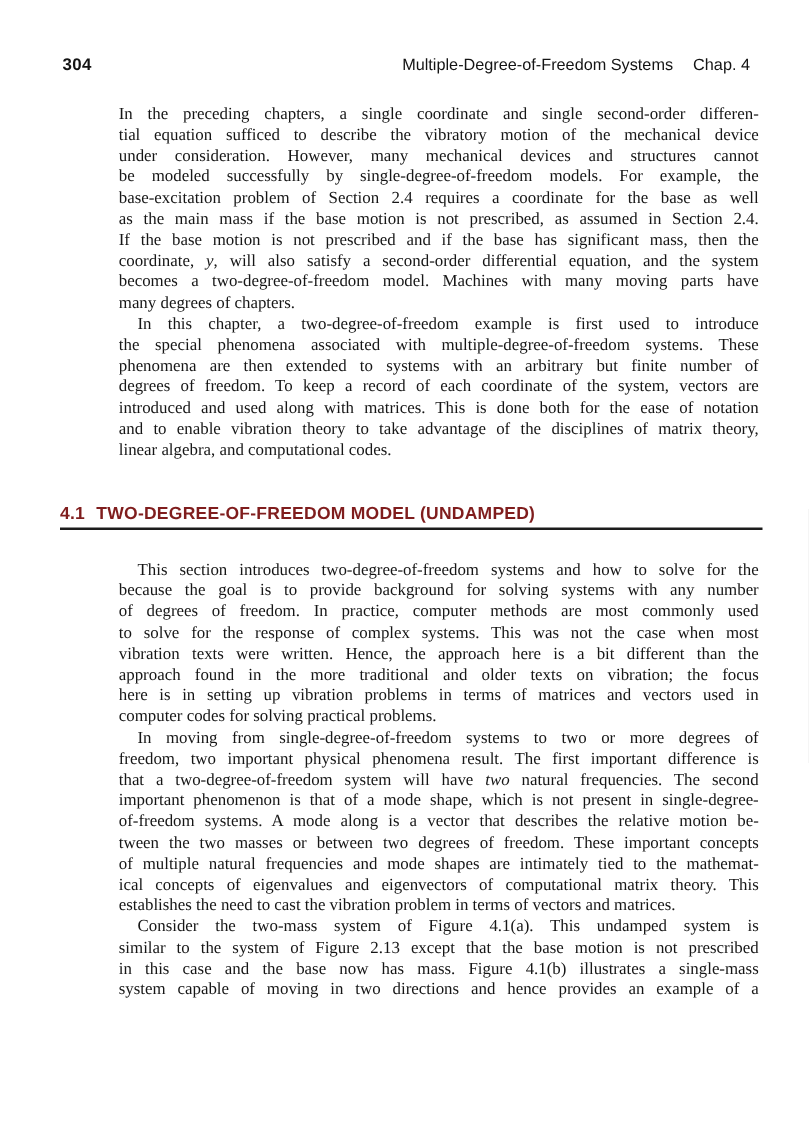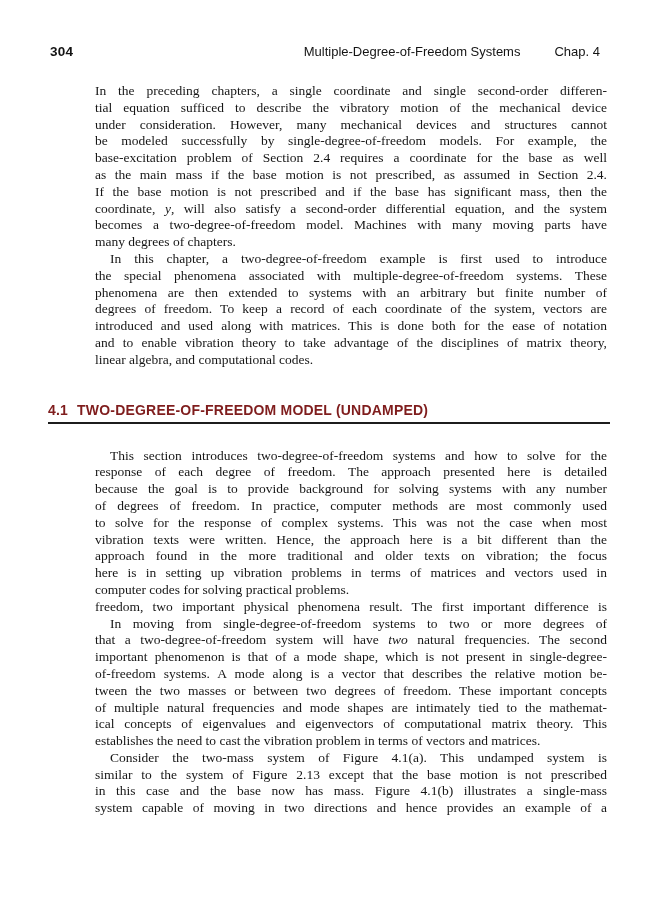--- a/index.html
+++ b/index.html
@@ -20,21 +20,21 @@
     left: 50px;
     right: 47px;
     display: flex;
     justify-content: space-between;
     align-items: flex-start;
     font-family: "Liberation Sans", "DejaVu Sans", sans-serif;
     font-size: 13px;
     color: #141414;
   }
   .header .pn { font-weight: bold; font-size: 13.5px; letter-spacing: 0.3px; }
-  .header .hdr-right { display: flex; gap: 34px; }
+  .header .hdr-right { display: flex; gap: 16px; }
   
   .textcol {
     position: absolute;
     top: 83px;
     left: 95px;
     width: 512px;
     font-size: 13.5px;
     line-height: 16.8px;
   }
   .para { margin: 0; }
@@ -104,33 +104,32 @@
       <div class="ln last">linear algebra, and computational codes.</div>
     </div>
 
     <div class="sec-head">
       <span>4.1</span><span class="sec-title">TWO-DEGREE-OF-FREEDOM MODEL (UNDAMPED)</span>
     </div>
     <div class="rule"></div>
 
     <div class="para">
       <div class="ln first">This section introduces two-degree-of-freedom systems and how to solve for the</div>
-      <div class="ln">response of each degree of freedom. The approach presented here is detailed</div>
       <div class="ln">because the goal is to provide background for solving systems with any number</div>
       <div class="ln">of degrees of freedom. In practice, computer methods are most commonly used</div>
       <div class="ln">to solve for the response of complex systems. This was not the case when most</div>
       <div class="ln">vibration texts were written. Hence, the approach here is a bit different than the</div>
       <div class="ln">approach found in the more traditional and older texts on vibration; the focus</div>
       <div class="ln">here is in setting up vibration problems in terms of matrices and vectors used in</div>
       <div class="ln last">computer codes for solving practical problems.</div>
     </div>
 
     <div class="para">
+      <div class="ln first">In moving from single-degree-of-freedom systems to two or more degrees of</div>
       <div class="ln">freedom, two important physical phenomena result. The first important difference is</div>
-      <div class="ln first">In moving from single-degree-of-freedom systems to two or more degrees of</div>
       <div class="ln">that a two-degree-of-freedom system will have <em>two</em> natural frequencies. The second</div>
       <div class="ln">important phenomenon is that of a mode shape, which is not present in single-degree-</div>
       <div class="ln">of-freedom systems. A mode along is a vector that describes the relative motion be-</div>
       <div class="ln">tween the two masses or between two degrees of freedom. These important concepts</div>
       <div class="ln">of multiple natural frequencies and mode shapes are intimately tied to the mathemat-</div>
       <div class="ln">ical concepts of eigenvalues and eigenvectors of computational matrix theory. This</div>
       <div class="ln last">establishes the need to cast the vibration problem in terms of vectors and matrices.</div>
     </div>
 
     <div class="para">

